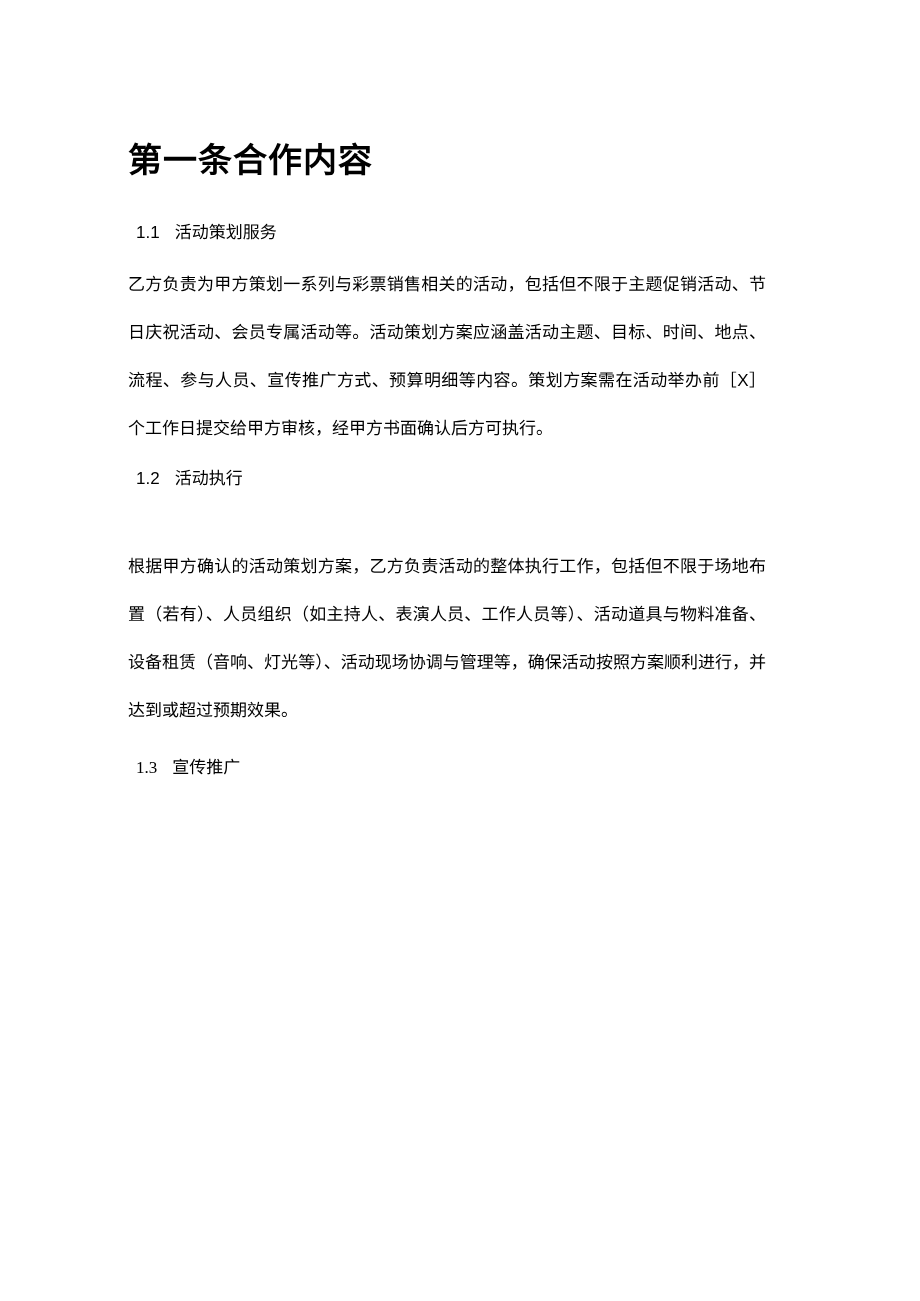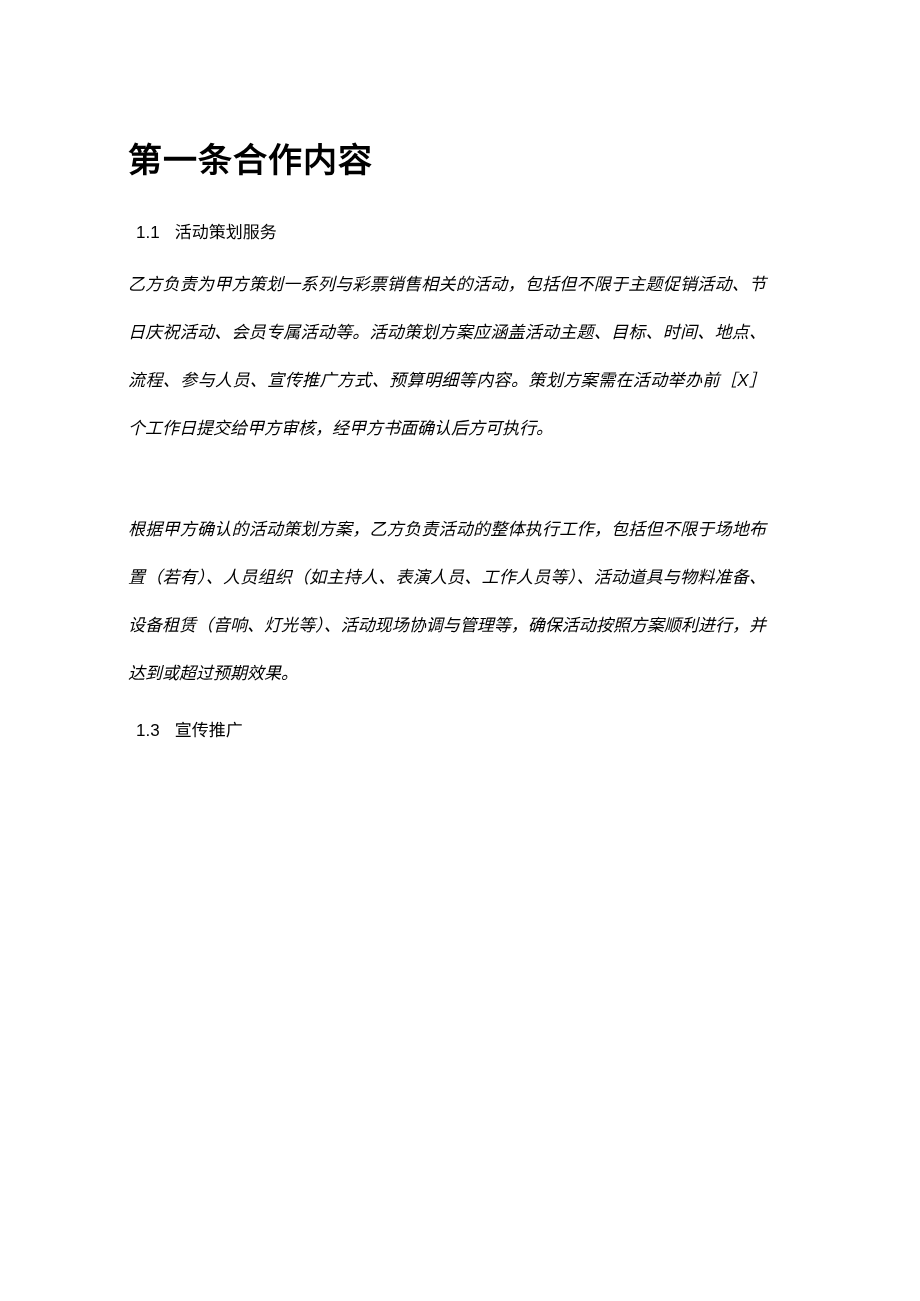--- a/index.html
+++ b/index.html
@@ -39,45 +39,47 @@
   .section-heading .num {
     display: inline-block;
     margin-right: 15px;
   }
   .para {
     margin: 0;
     font-size: 17px;
     line-height: 48px;
     text-align: justify;
     color: #000000;
-    font-style: italic;
   }
   
   .sec-1 .section-heading { margin-top: 42px; }
   .sec-1 .para            { margin-top: 17px; }
   .sec-2 .section-heading { margin-top: 15px; }
   .sec-2 .para            { margin-top: 53px; }
-  .sec-3 .section-heading { margin-top: 22px; }
+  .sec-3 .section-heading { margin-top: 22px; font-family: Liberation Serif, serif; }
   .sec-3 .para            { margin-top: 48px; }
 </style>
 </head>
 <body>
 
 <div class="page">
 
   <h1 class="doc-title">第一条合作内容</h1>
 
   <section class="sec sec-1">
     <h2 class="section-heading">
       <span class="num">1.1</span><span>活动策划服务</span>
     </h2>
     <p class="para">乙方负责为甲方策划一系列与彩票销售相关的活动，包括但不限于主题促销活动、节日庆祝活动、会员专属活动等。活动策划方案应涵盖活动主题、目标、时间、地点、流程、参与人员、宣传推广方式、预算明细等内容。策划方案需在活动举办前［X］个工作日提交给甲方审核，经甲方书面确认后方可执行。</p>
   </section>
 
   <section class="sec sec-2">
+    <h2 class="section-heading">
+      <span class="num">1.2</span><span>活动执行</span>
+    </h2>
     <p class="para">根据甲方确认的活动策划方案，乙方负责活动的整体执行工作，包括但不限于场地布置（若有）、人员组织（如主持人、表演人员、工作人员等）、活动道具与物料准备、设备租赁（音响、灯光等）、活动现场协调与管理等，确保活动按照方案顺利进行，并达到或超过预期效果。</p>
   </section>
 
   <section class="sec sec-3">
     <h2 class="section-heading">
       <span class="num">1.3</span><span>宣传推广</span>
     </h2>
   </section>
 
 </div>

